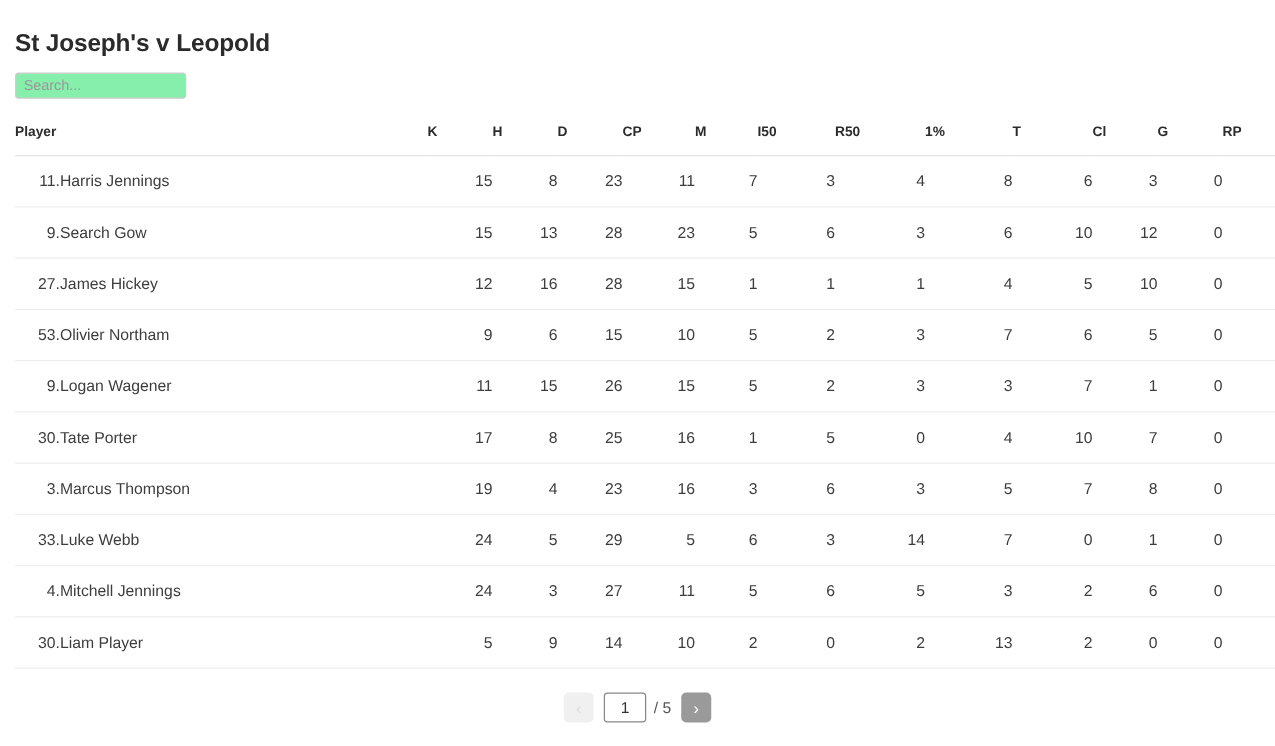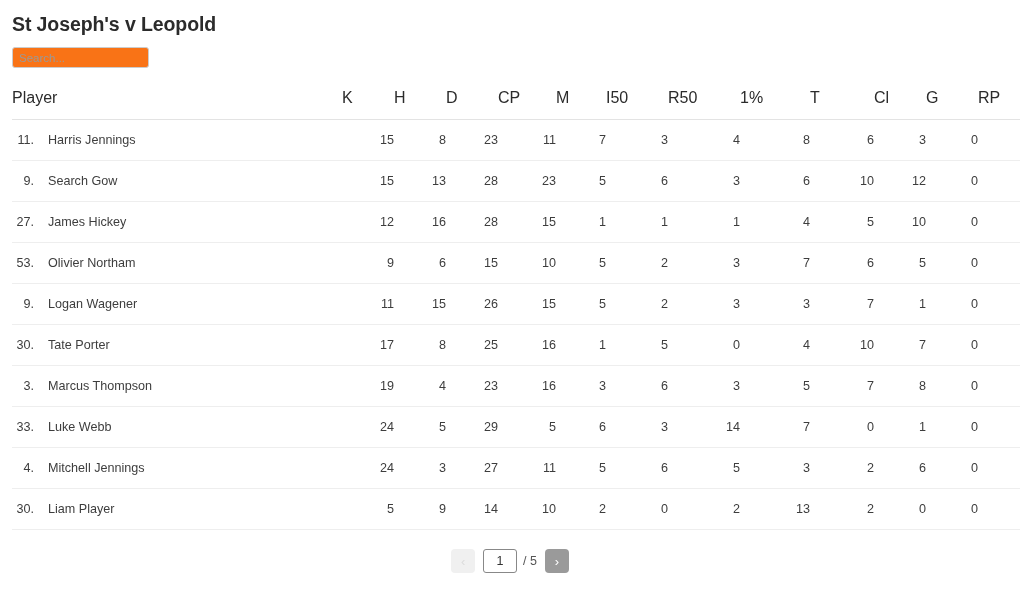--- a/index.html
+++ b/index.html
@@ -19,53 +19,53 @@
   }
   .page {
     padding: 0 12px;
     width: 1020px;
   }
   .page-title {
     font-size: 19.5px;
     font-weight: bold;
     color: #2b2b2b;
     margin: 0;
-    padding-top: 12px;
+    padding-top: 23px;
     letter-spacing: -0.1px;
     line-height: 24px;
   }
   .search-row {
     margin-top: 11px;
   }
   .search-input {
     width: 137px;
     height: 21px;
     padding: 1px 6px;
     font-size: 11.5px;
     font-family: "Liberation Sans", sans-serif;
     color: #333;
     border: 1px solid #cccccc;
     border-radius: 3px;
-    background: #f97316;
+    background: #86efac;
     outline: none;
   }
   .search-input::placeholder {
     color: #999999;
     opacity: 1;
   }
 
   table.stats {
     width: 996px;
     border-collapse: collapse;
     margin-top: 21px;
     table-layout: fixed;
   }
   table.stats thead th {
-    font-size: 16px;
-    font-weight: normal;
+    font-size: 11px;
+    font-weight: bold;
     color: #2b2b2b;
     text-align: left;
     padding: 0 0 12px 0;
     border-bottom: 1px solid #e3e3e3;
     vertical-align: bottom;
     white-space: nowrap;
   }
   table.stats tbody td {
     font-size: 12.6px;
     font-weight: normal;
@@ -74,21 +74,21 @@
     height: 41px;
     padding: 0;
     white-space: nowrap;
   }
   th.col-player { width: 330px; }
   td.cell-player { text-align: left; }
   .jersey {
     display: inline-block;
     width: 36px;
     text-align: right;
-    padding-right: 14px;
+    padding-right: 0;
   }
   .pname { }
 
   th.num, td.num { text-align: right; }
   th.num { padding-right: 30px; }
 
   
   th.c-k,  td.c-k   { width: 52px; }
   th.c-h,  td.c-h   { width: 52px; }
   th.c-d,  td.c-d   { width: 52px; }

